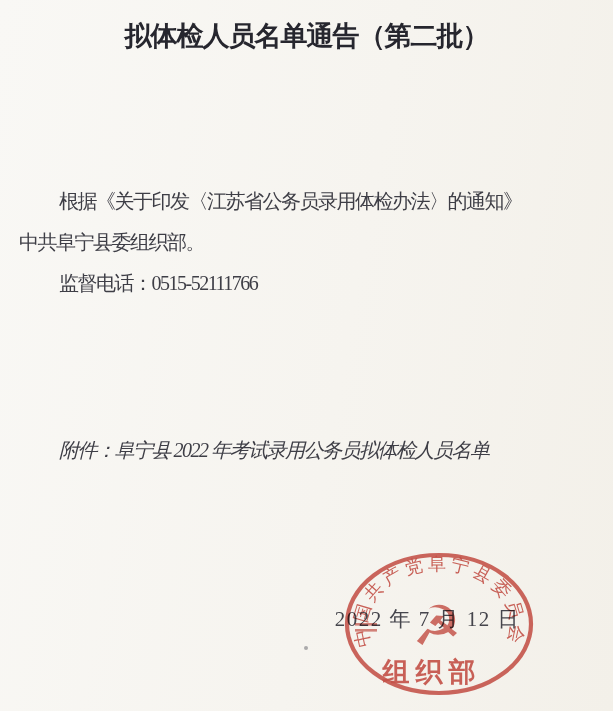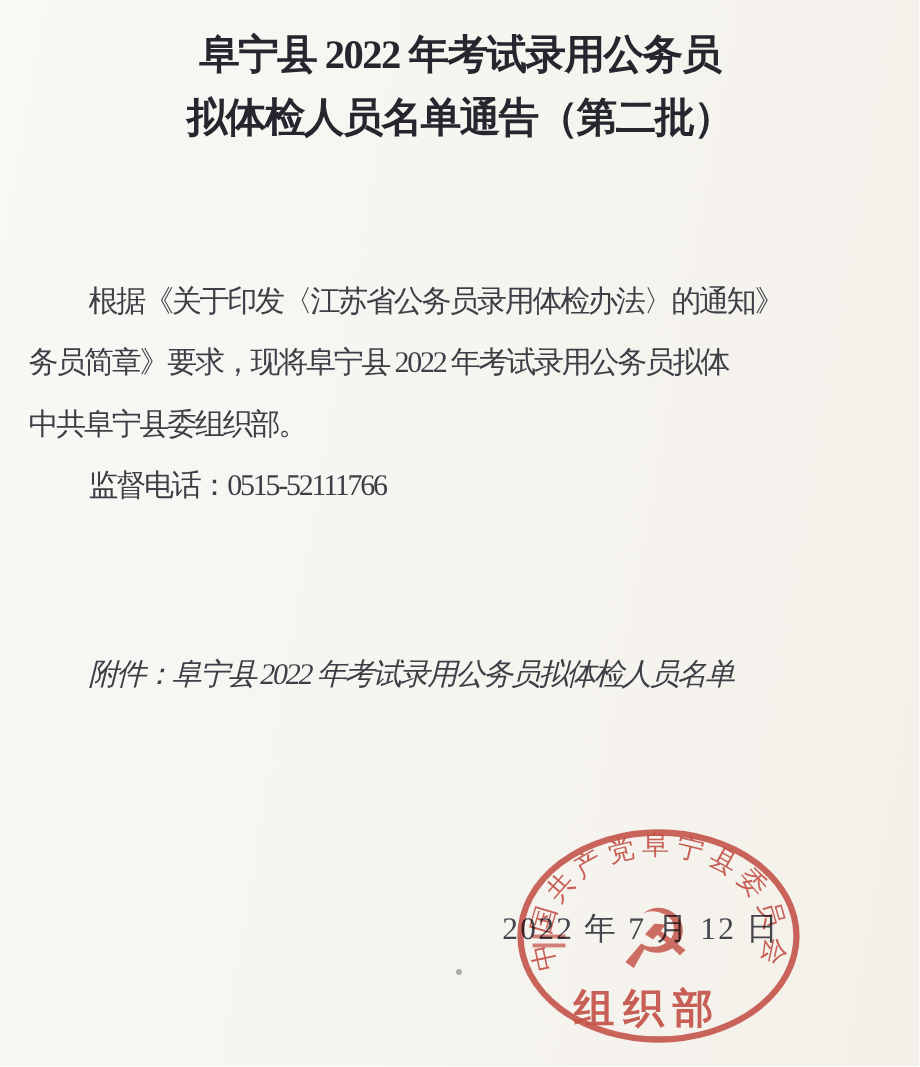--- a/index.html
+++ b/index.html
@@ -43,27 +43,25 @@
     position:absolute; left:304px; top:646px; width:4px; height:4px;
     border-radius:50%; background:#6d6d72; opacity:.55;
   }
 </style>
 </head>
 <body>
 
 <div class="page">
 
   <div class="title-block">
-    <span class="title-line">阜宁县 2022 年考试录用公务员</span>
     <span class="title-line">拟体检人员名单通告（第二批）</span>
   </div>
 
   <div class="para-block">
     <div class="doc-line indent">根据《关于印发〈江苏省公务员录用体检办法〉的通知》</div>
-    <div class="doc-line">务员简章》要求，现将阜宁县 2022 年考试录用公务员拟体</div>
     <div class="doc-line">中共阜宁县委组织部。</div>
     <div class="doc-line indent">监督电话：0515-52111766</div>
   </div>
 
   <div class="attach-block">
     <div class="doc-line indent">附件：阜宁县 2022 年考试录用公务员拟体检人员名单</div>
   </div>
 
   <div class="sign-block">
     <div class="sign-date">2022 年 7 月 12 日</div>

